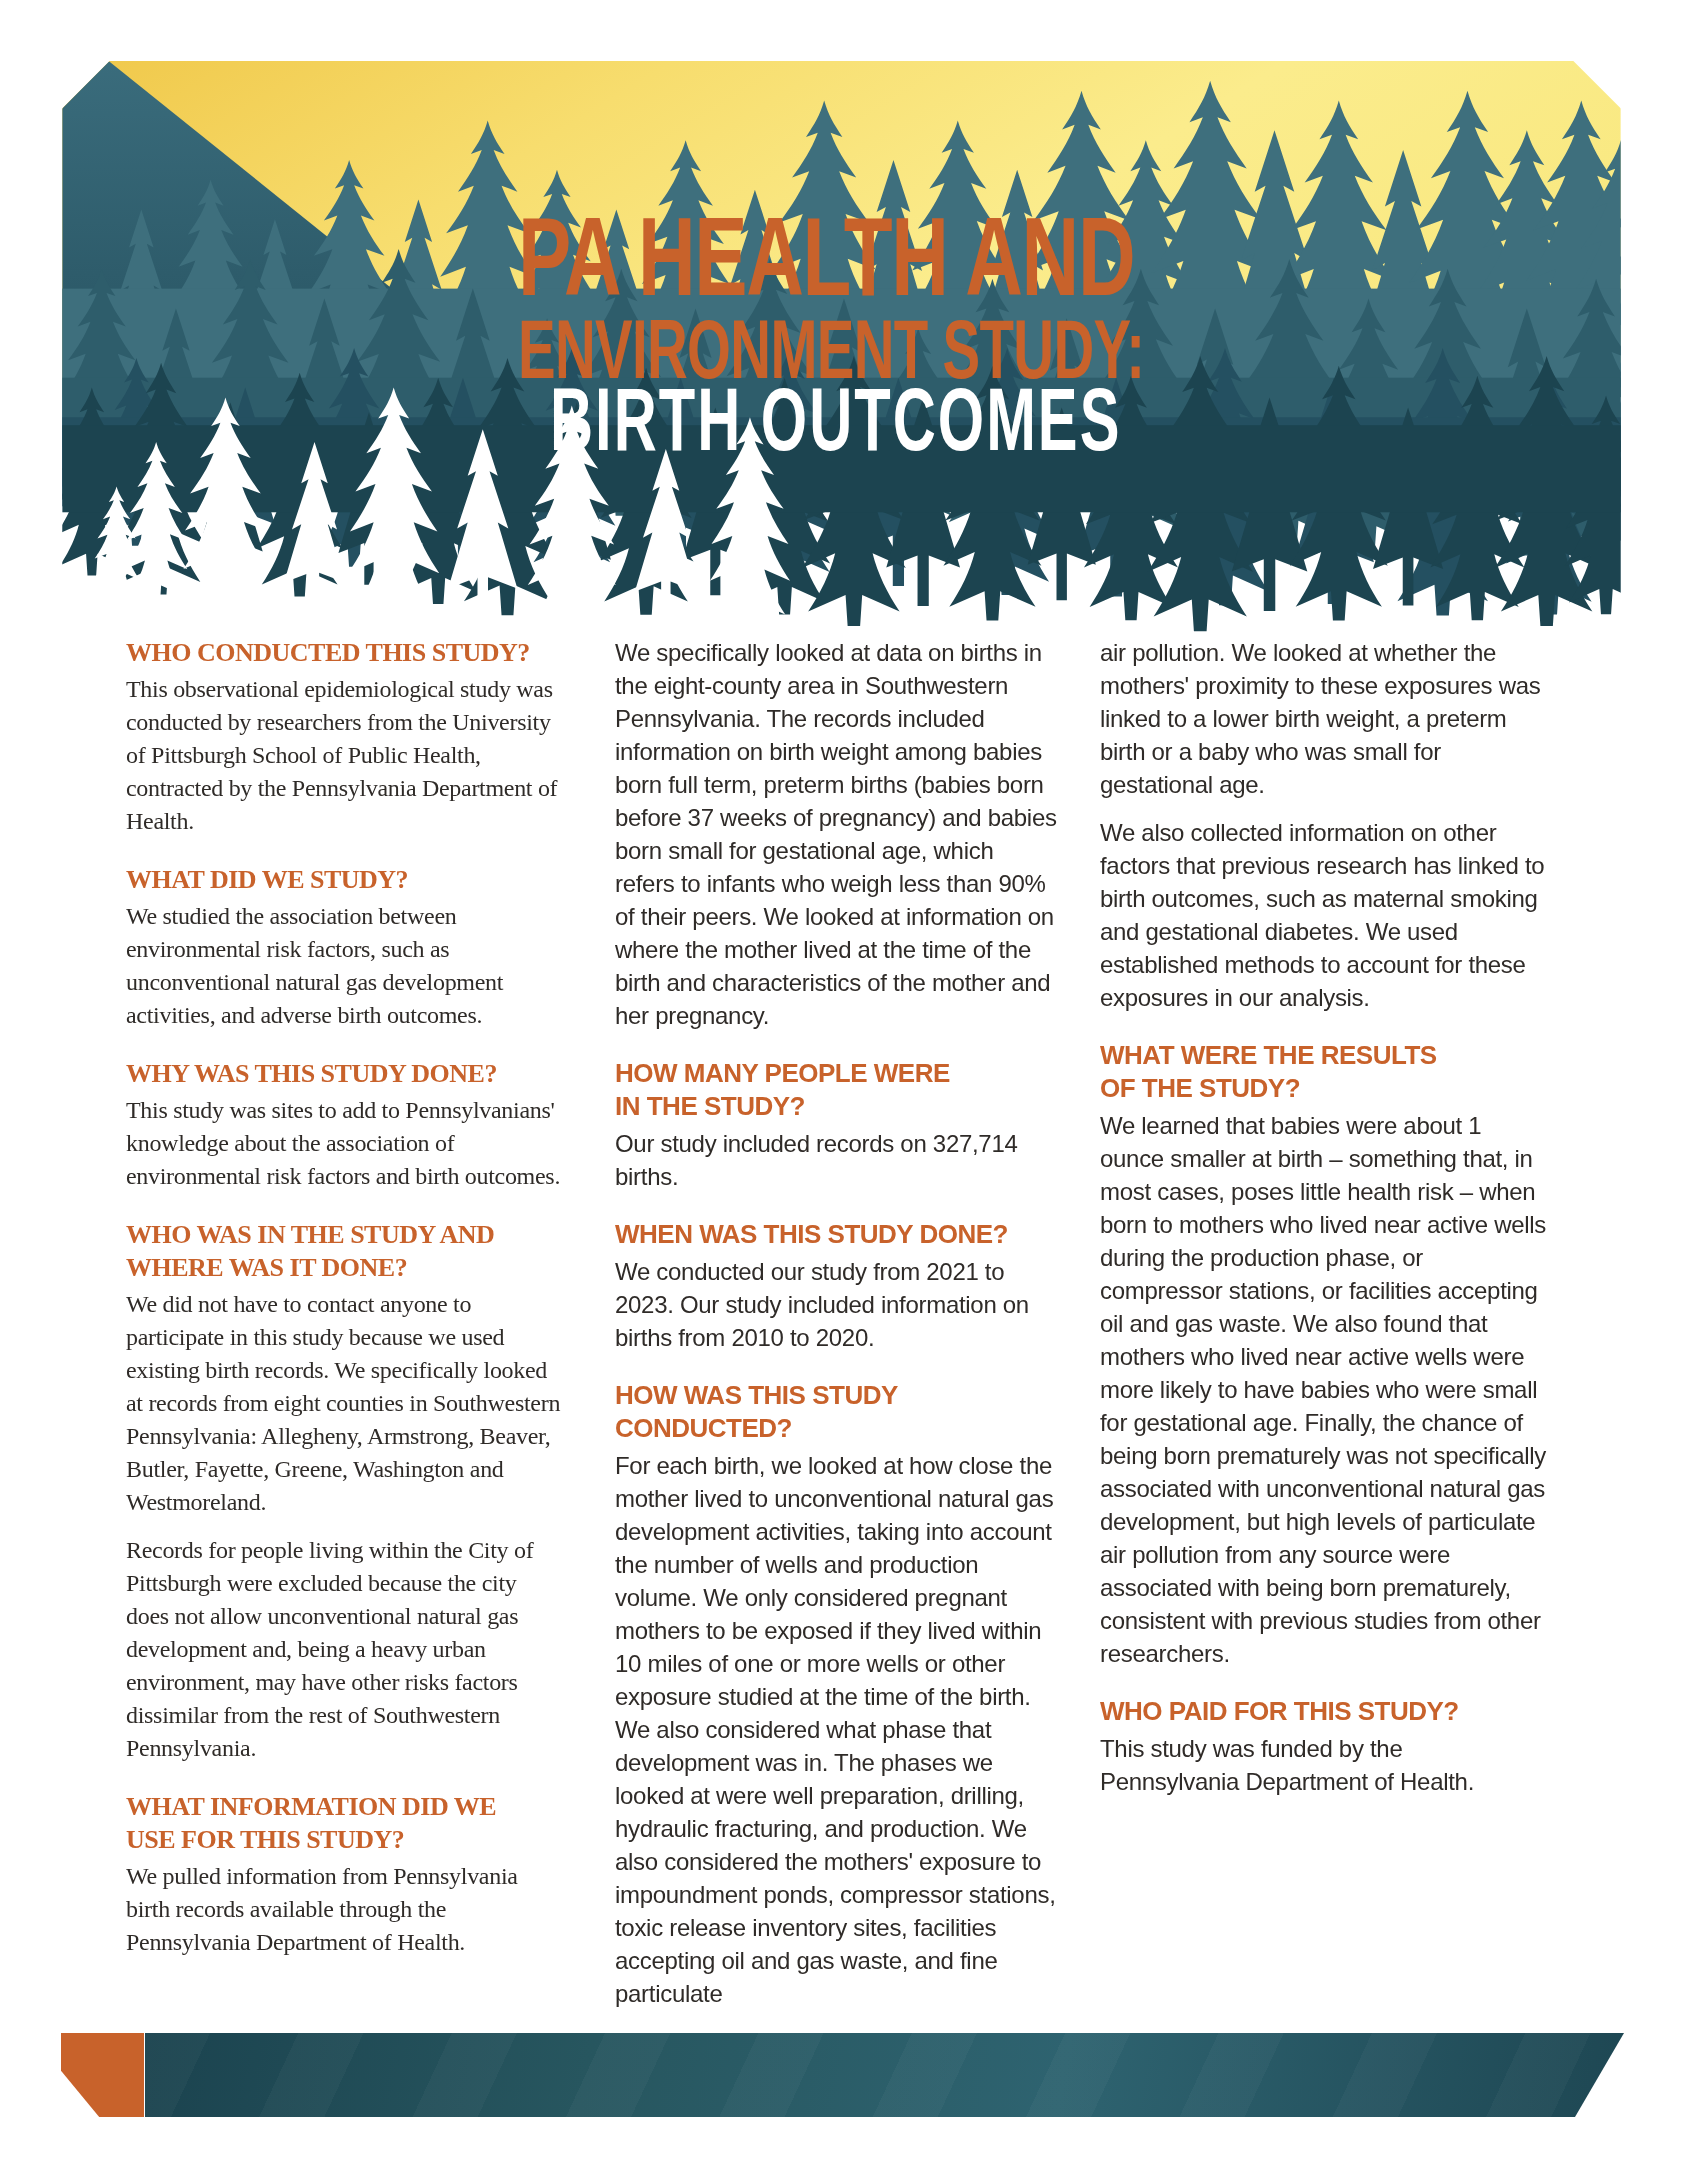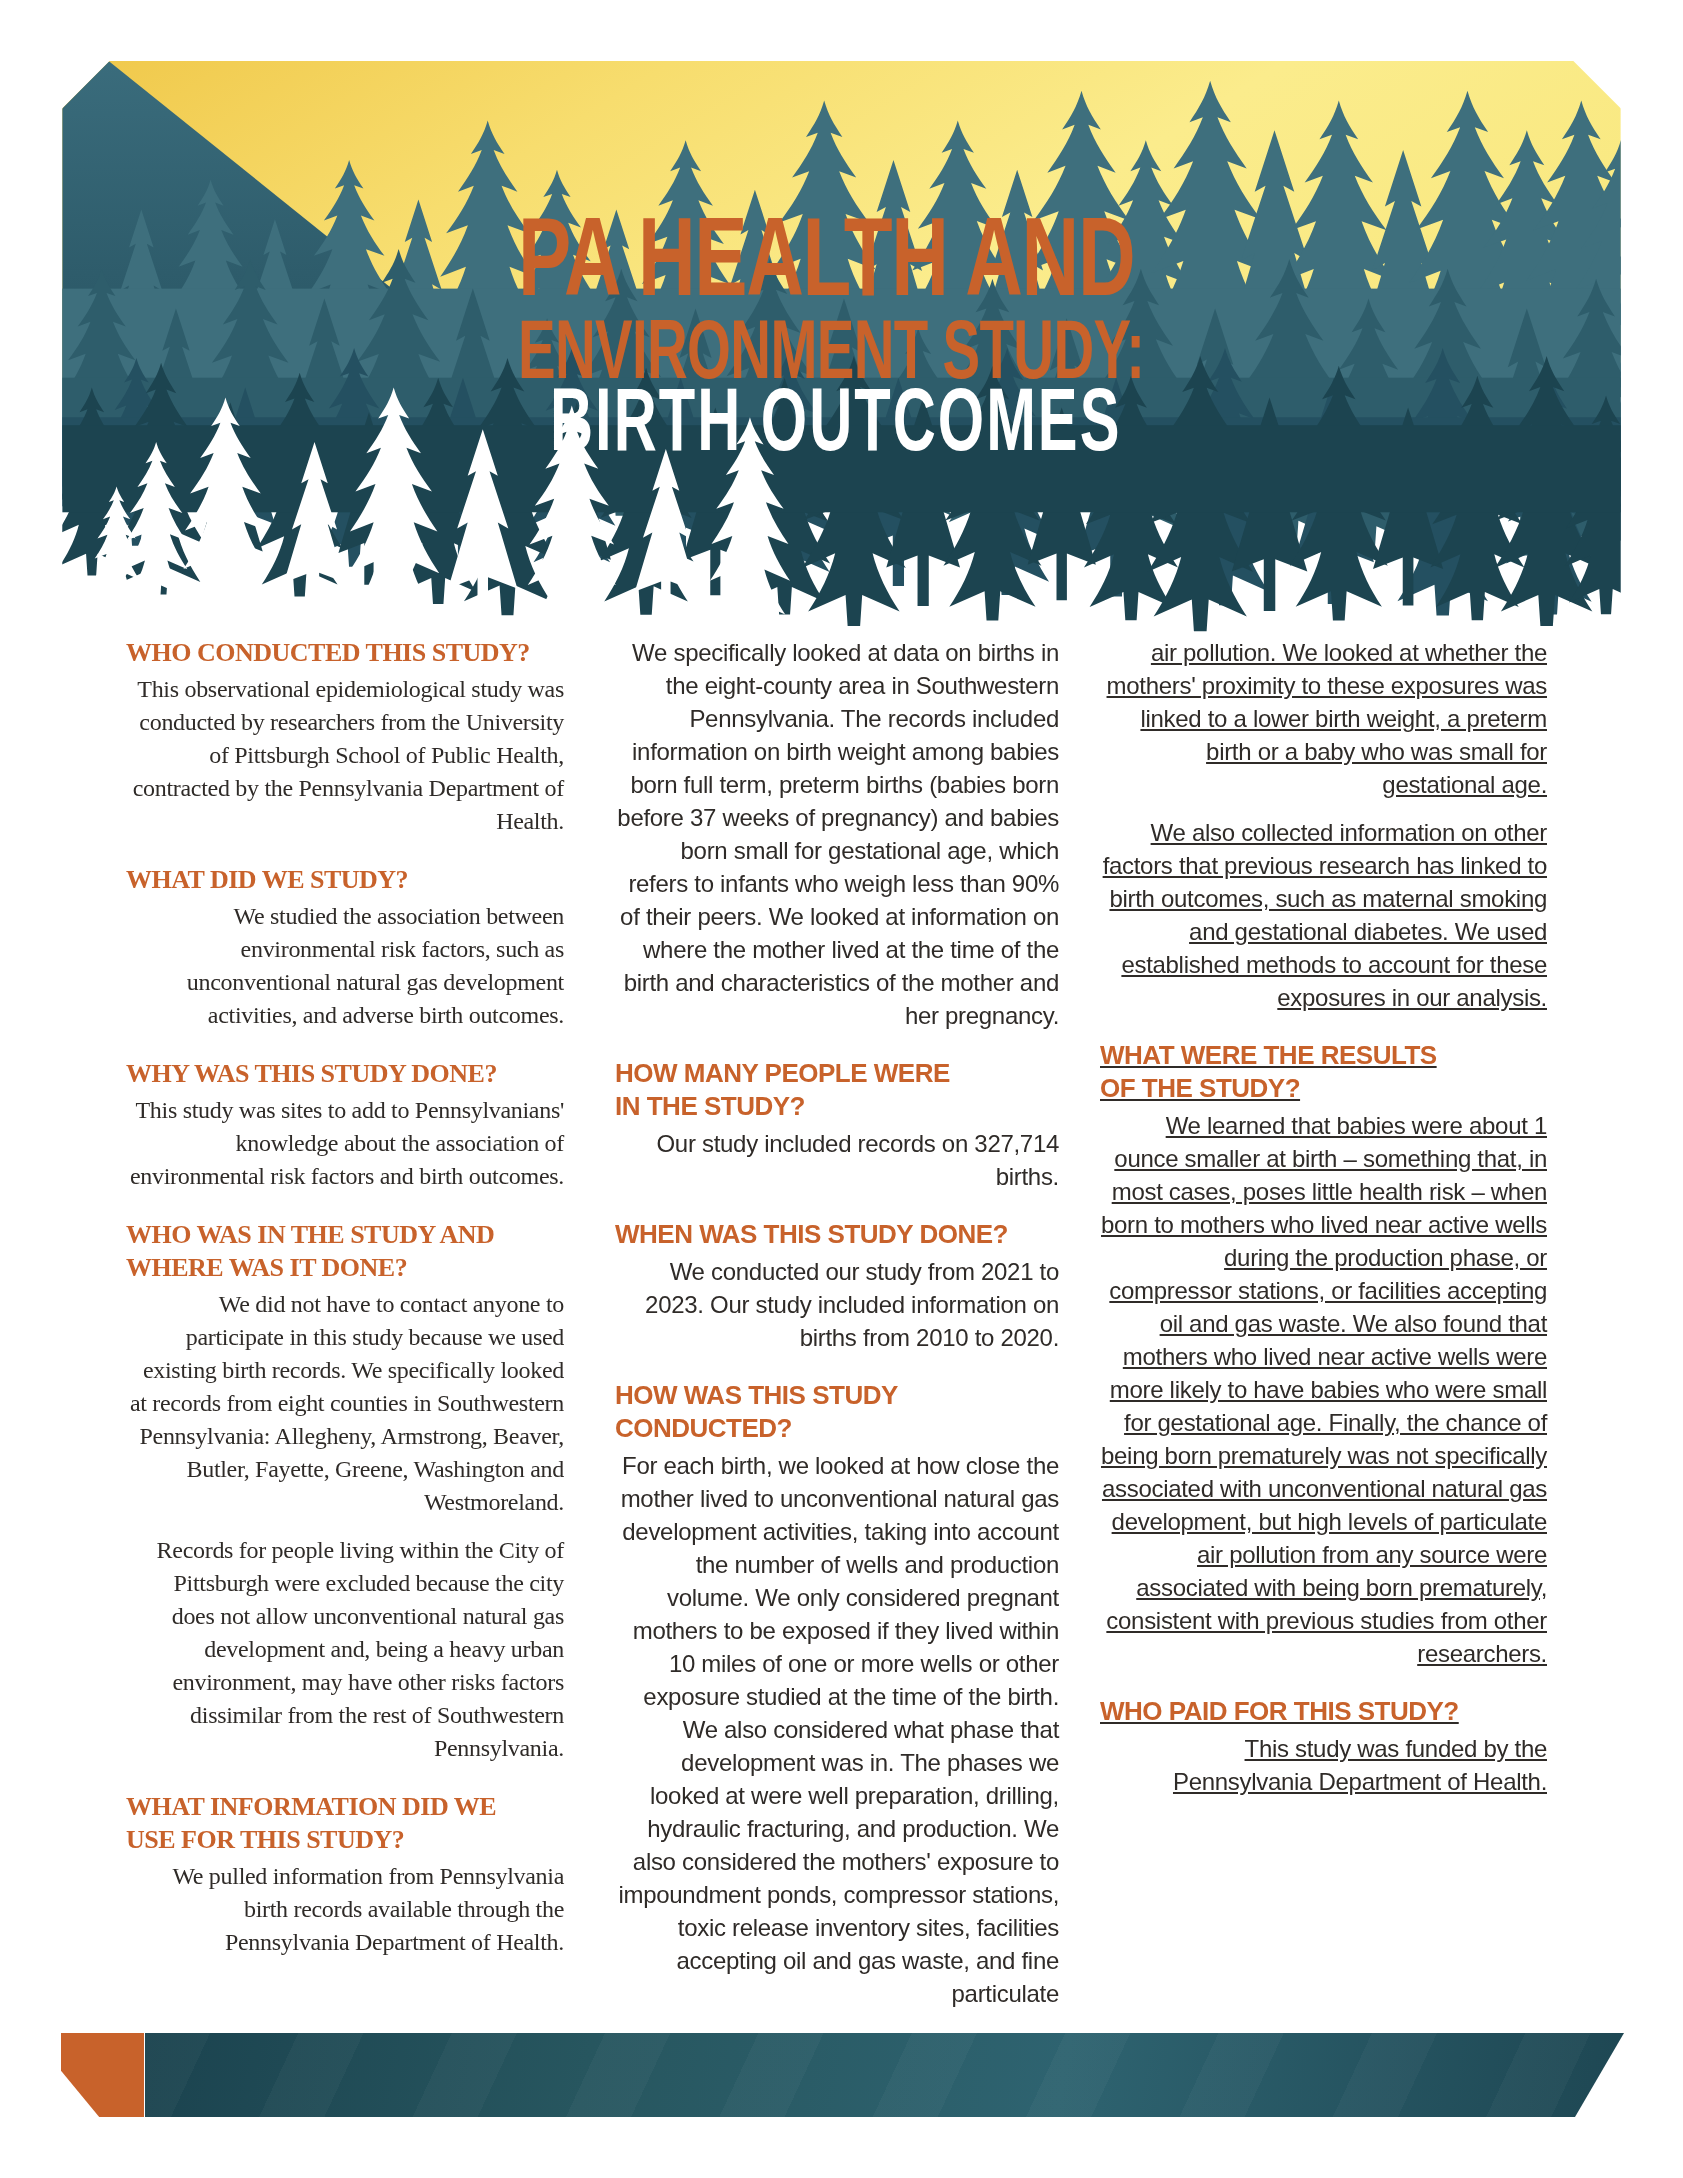--- a/index.html
+++ b/index.html
@@ -15,27 +15,27 @@
   .lW{fill:#ffffff;}
   .title-line{
     position:absolute;line-height:1;font-weight:700;transform-origin:0 0;white-space:nowrap;z-index:5;
   }
   .title-1{left:518px;top:202px;font-size:111px;letter-spacing:-2px;color:var(--accent);transform:scaleX(.72);}
   .title-2{left:518px;top:308px;font-size:83px;letter-spacing:-1px;color:var(--accent);transform:scaleX(.68);}
   .title-3{left:550px;top:375px;font-size:89px;letter-spacing:3px;color:#ffffff;transform:scaleX(.67);}
   .col{position:absolute;top:636px;color:var(--txt);font-size:24px;line-height:33px;letter-spacing:-0.3px;}
   .col-1{left:126px;width:438px;font-family:Liberation Serif, serif;}
   .col-2{left:615px;width:444px;}
-  .col-3{left:1100px;width:447px;text-decoration:underline;}
+  .col-3{left:1100px;width:447px;}
   .sec-heading{
     font-size:26px;font-weight:700;color:var(--accent);letter-spacing:-0.5px;
     line-height:33px;margin:25px 0 4px 0;white-space:pre-line;
   }
   .col > .sec-heading:first-child{margin-top:0;}
-  .body-para{margin:0 0 15px 0;text-align:right;}
+  .body-para{margin:0 0 15px 0;}
   .footer-accent{
     position:absolute;left:61px;top:2033px;width:83px;height:84px;background:var(--accent);
     clip-path:polygon(0 0,100% 0,100% 100%,46% 100%,0 45%);
   }
   .footer-bar{
     position:absolute;left:145px;top:2033px;width:1479px;height:84px;
     background:
       repeating-linear-gradient(115deg, rgba(255,255,255,.03) 0 59px, rgba(0,0,0,0) 59px 139px),
       linear-gradient(100deg,#1B434F 0%,#27565F 30%,#2E6370 62%,#1E4753 100%);
     clip-path:polygon(0 0,100% 0,calc(100% - 49px) 100%,0 100%);

